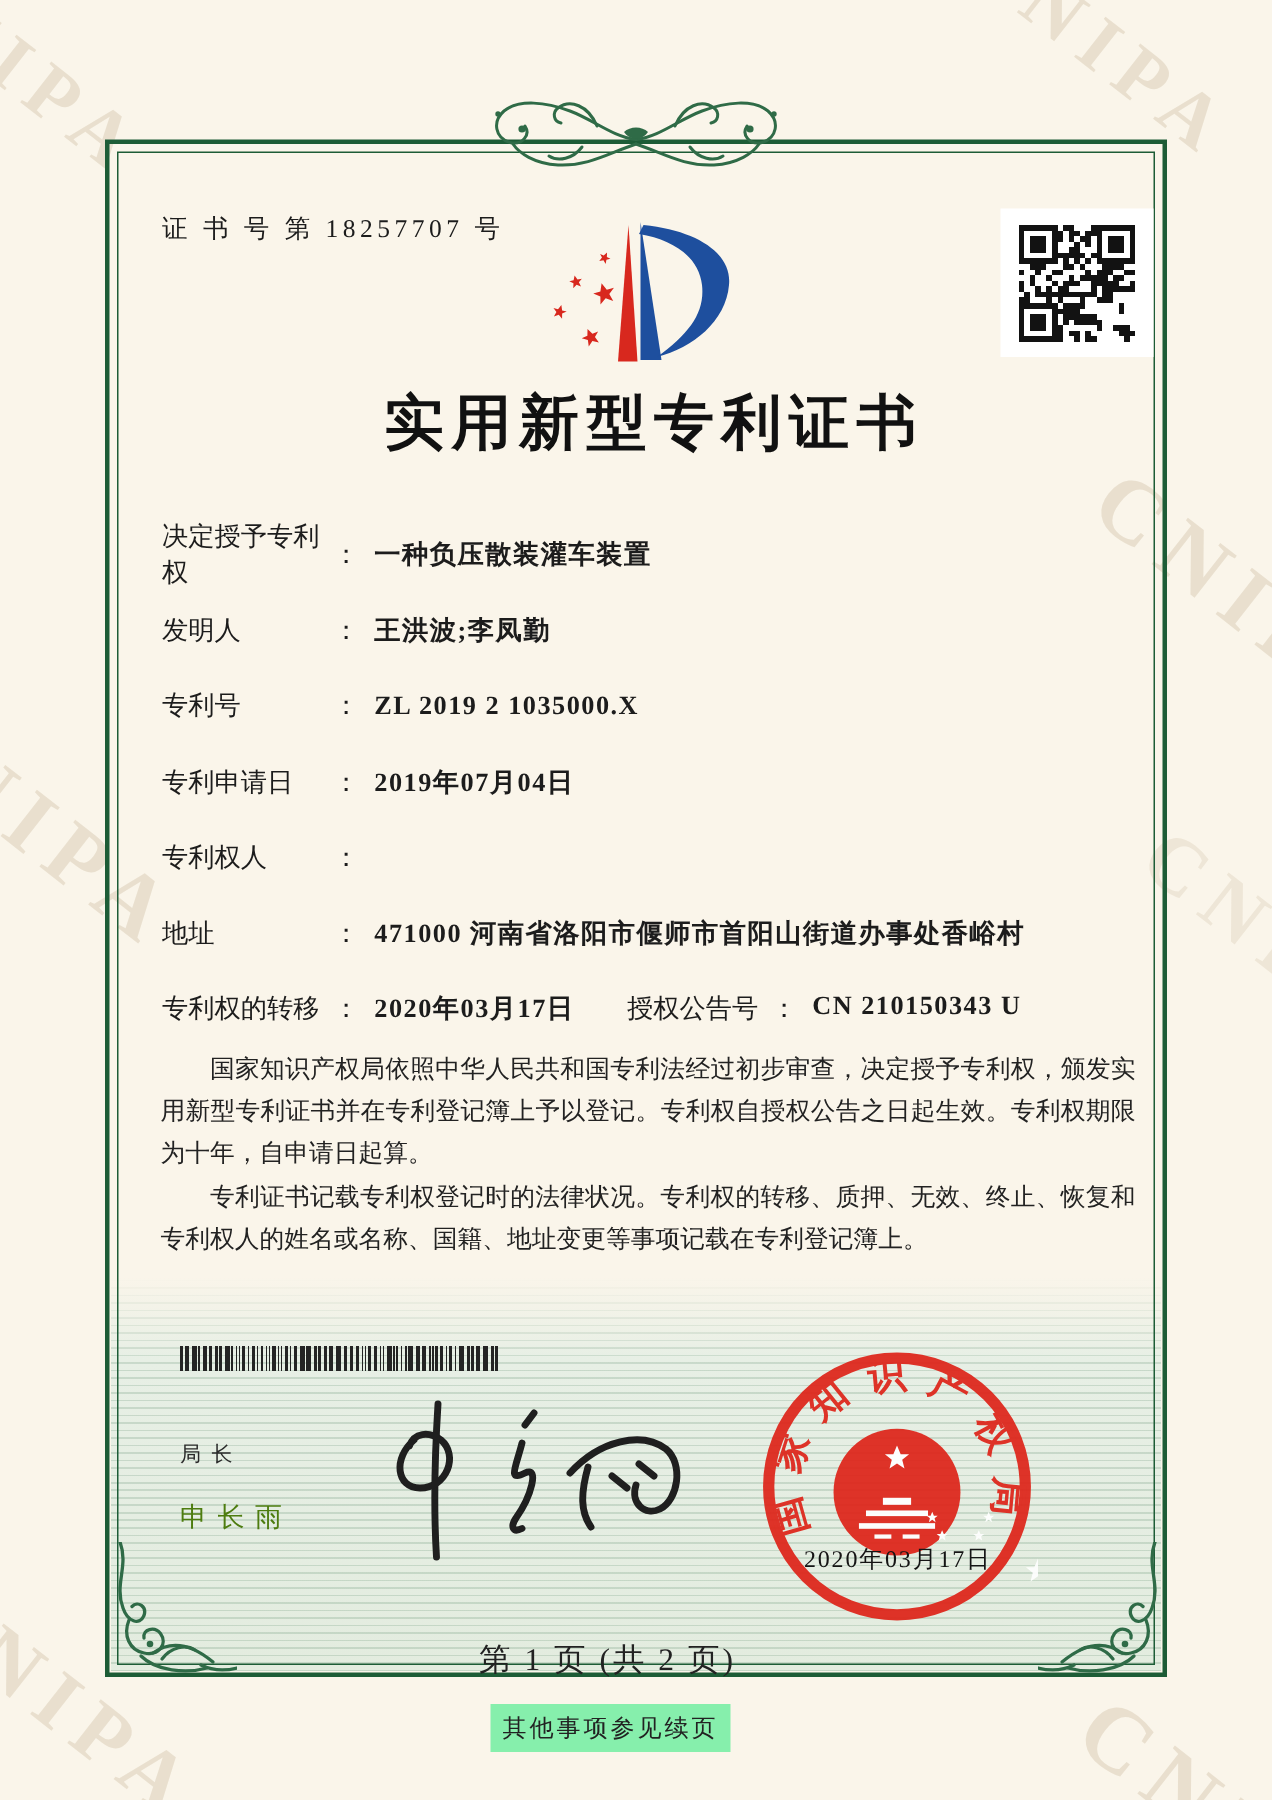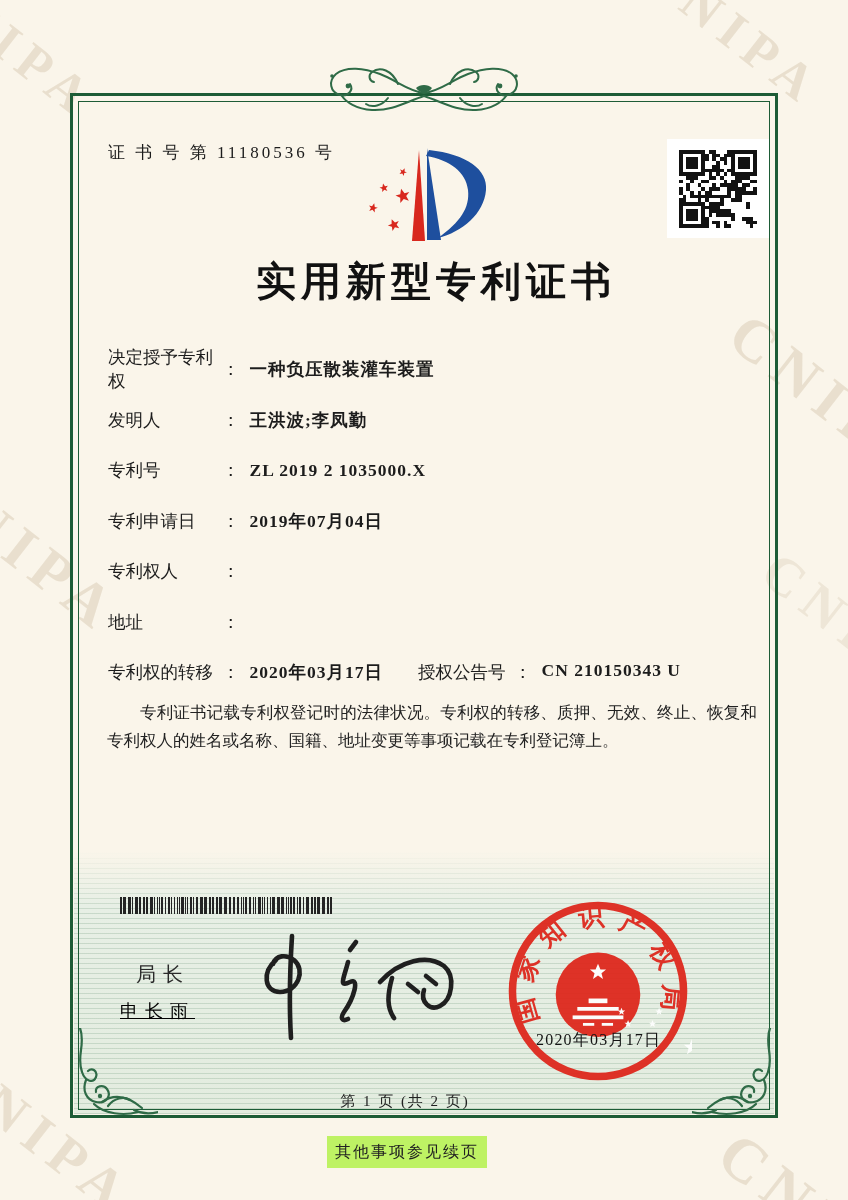--- a/index.html
+++ b/index.html
@@ -57,31 +57,31 @@
   .fcolon{margin-right:10px;}
   .fvalue{letter-spacing:1px;font-weight:bold;}
   .grant2{margin-left:35px;display:flex;}
   .grant2 .flabel{width:96px;margin-right:0;}
 
   .legal{position:absolute;left:107px;top:699px;width:650px;z-index:4;
     font-size:16.5px;line-height:28.2px;color:#222;text-align:justify;}
   .legal p{text-indent:2em;}
 
   .barcode{position:absolute;left:120px;top:897px;z-index:4;}
-  .officer-label{position:absolute;left:136px;top:961px;z-index:4;font-size:20px;
+  .officer-label{position:absolute;left:120px;top:961px;z-index:4;font-size:14px;
     letter-spacing:7px;color:#2a2a2a;}
   .officer-name{position:absolute;left:120px;top:999px;z-index:4;font-size:18px;
-    letter-spacing:7px;color:#000000;text-decoration:underline;}
+    letter-spacing:7px;color:#4d7c0f;}
   .signature{position:absolute;left:246px;top:922px;z-index:5;}
   .seal{position:absolute;left:504px;top:897px;z-index:5;}
 
   .page-num{position:absolute;left:0;width:810px;top:1092px;z-index:4;text-align:center;
-    font-size:15px;letter-spacing:2px;color:#222;}
+    font-size:21px;letter-spacing:2px;color:#222;}
   .note-box{position:absolute;left:327px;top:1136px;width:160px;height:32px;z-index:4;
-    background:#bef264;display:flex;align-items:center;justify-content:center;
+    background:#86efac;display:flex;align-items:center;justify-content:center;
     font-size:16px;letter-spacing:2px;color:#222;}
 </style>
 </head>
 <body>
 
 <div class="page">
 
   <div class="wm wm1">CNIPA</div>
   <div class="wm wm2">CNIPA</div>
   <div class="wm wm3">CNIPA</div>
@@ -126,21 +126,21 @@
       <path d="M8,0 C14,16 4,28 10,44 C13,53 21,56 24,49 C26,43 20,39 16,43"></path>
       <path d="M14,52 C10,62 14,72 24,74 C34,76 40,68 35,61 C31,56 23,58 24,64"></path>
       <path d="M30,74 C44,64 58,70 70,80"></path>
       <path d="M22,76 C32,86 52,88 66,84"></path>
       <path d="M36,78 C42,70 52,68 58,72"></path>
       <path d="M62,82 C70,86 78,86 86,84"></path>
       <circle cx="28" cy="68" r="2.2" fill="var(--ornament_green)" stroke="none"></circle>
     </g>
   </svg>
 
-  <div class="cert-no">证 书 号 第 11180536 号</div>
+  <div class="cert-no">证 书 号 第 18257707 号</div>
 
   <svg class="logo" width="150" height="125" viewBox="0 0 150 125">
     <defs>
       <path id="lstar" d="M0,-10 L2.94,-3.09 L9.51,-3.09 L4.1,1.18 L5.88,8.09 L0,4 L-5.88,8.09 L-4.1,1.18 L-9.51,-3.09 L-2.94,-3.09 Z" fill="var(--accent_red)"></path>
     </defs>
     <path d="M77,22 L83,113 L70,113 Z" fill="var(--accent_red)"></path>
     <path d="M85,20 L99,112 L85,112 Z" fill="var(--logo_blue)"></path>
     <path d="M87,22 C125,26 146,42 144,62 C142,86 120,104 96,110 C118,94 128,80 126,62 C124,44 108,32 84,28 Z" fill="var(--logo_blue)"></path>
     <use href="#lstar" transform="translate(61,44) scale(0.4) rotate(25)"></use>
     <use href="#lstar" transform="translate(42,60) scale(0.45) rotate(-12)"></use>
@@ -416,34 +416,36 @@
       <span class="fcolon">：</span>
       <span class="fvalue">2019年07月04日</span>
     </div>
     <div class="frow">
       <span class="flabel">专利权人</span>
       <span class="fcolon">：</span>
     </div>
     <div class="frow">
       <span class="flabel">地址</span>
       <span class="fcolon">：</span>
+      <span class="fvalue">471000 河南省洛阳市偃师市首阳山街道办事处香峪村</span>
     </div>
     <div class="frow">
       <span class="flabel">专利权的转移</span>
       <span class="fcolon">：</span>
       <span class="fvalue">2020年03月17日</span>
       <span class="grant2">
         <span class="flabel">授权公告号</span>
         <span class="fcolon">：</span>
         <span class="fvalue">CN 210150343 U</span>
       </span>
     </div>
   </div>
 
   <div class="legal">
+    <p>国家知识产权局依照中华人民共和国专利法经过初步审查，决定授予专利权，颁发实用新型专利证书并在专利登记簿上予以登记。专利权自授权公告之日起生效。专利权期限为十年，自申请日起算。</p>
     <p>专利证书记载专利权登记时的法律状况。专利权的转移、质押、无效、终止、恢复和专利权人的姓名或名称、国籍、地址变更等事项记载在专利登记簿上。</p>
   </div>
 
   <svg class="barcode" id="barcode" width="218" height="17" viewBox="0 0 218 17" shape-rendering="crispEdges">
       <rect x="0" y="0" width="2" height="17" fill="#242424"></rect>
       <rect x="3" y="0" width="3" height="17" fill="#242424"></rect>
       <rect x="8" y="0" width="3" height="17" fill="#242424"></rect>
       <rect x="12" y="0" width="1" height="17" fill="#242424"></rect>
       <rect x="15" y="0" width="3" height="17" fill="#242424"></rect>
       <rect x="19" y="0" width="2" height="17" fill="#242424"></rect>

